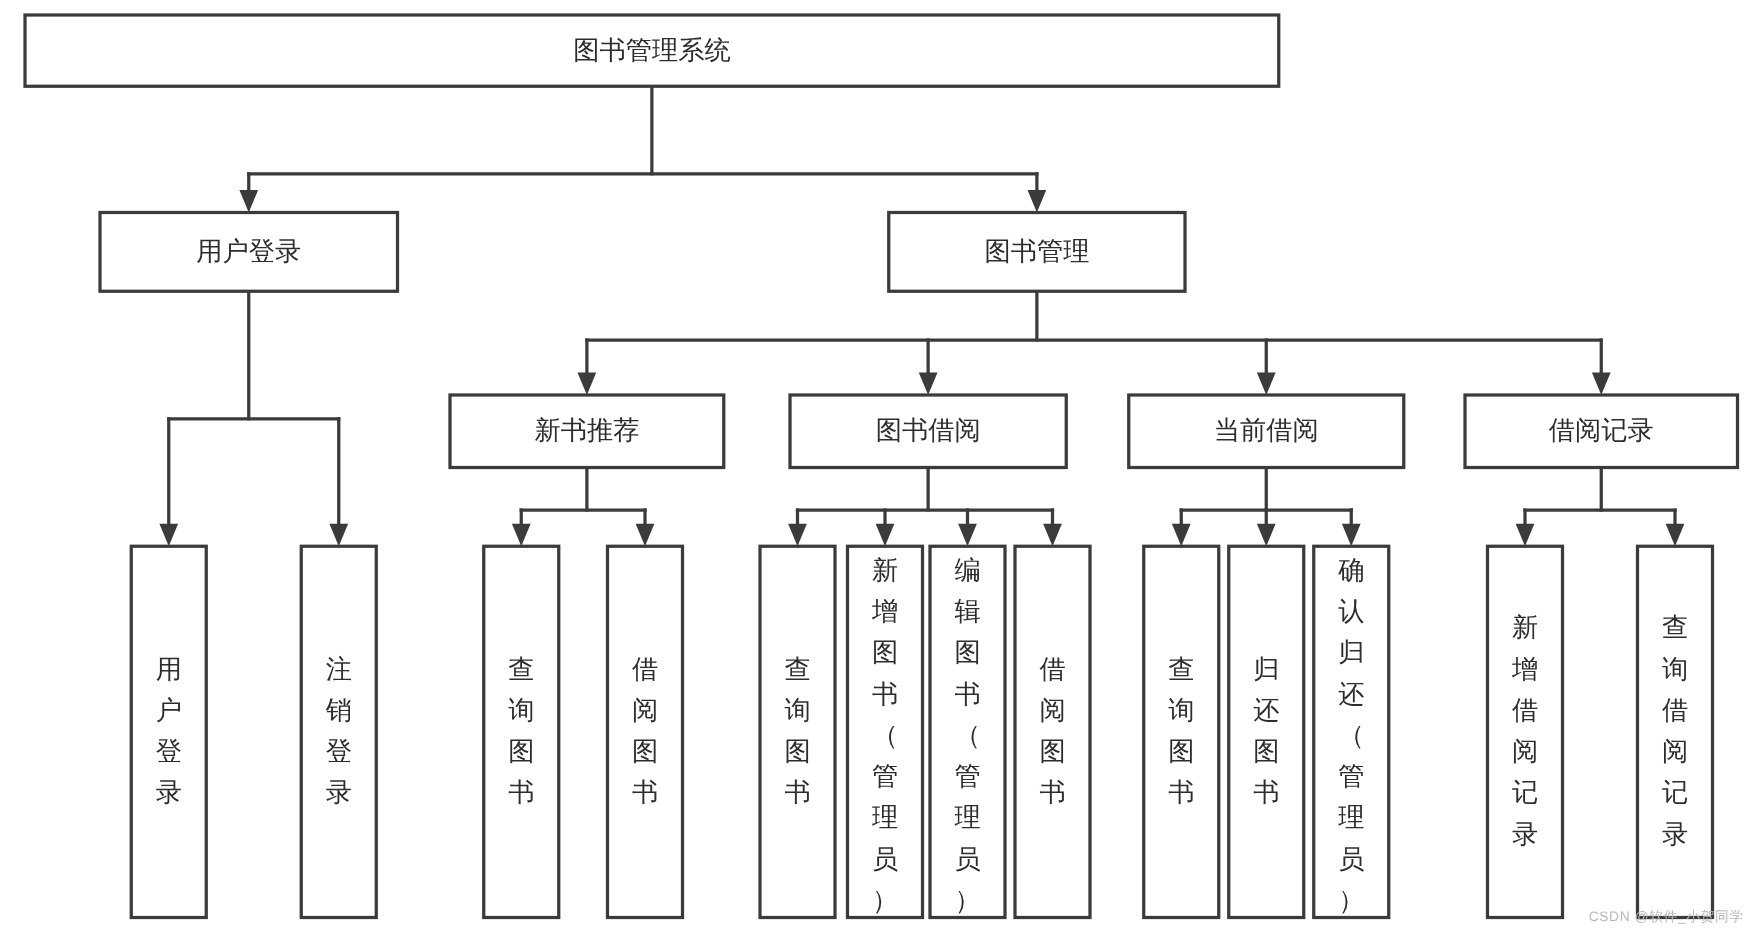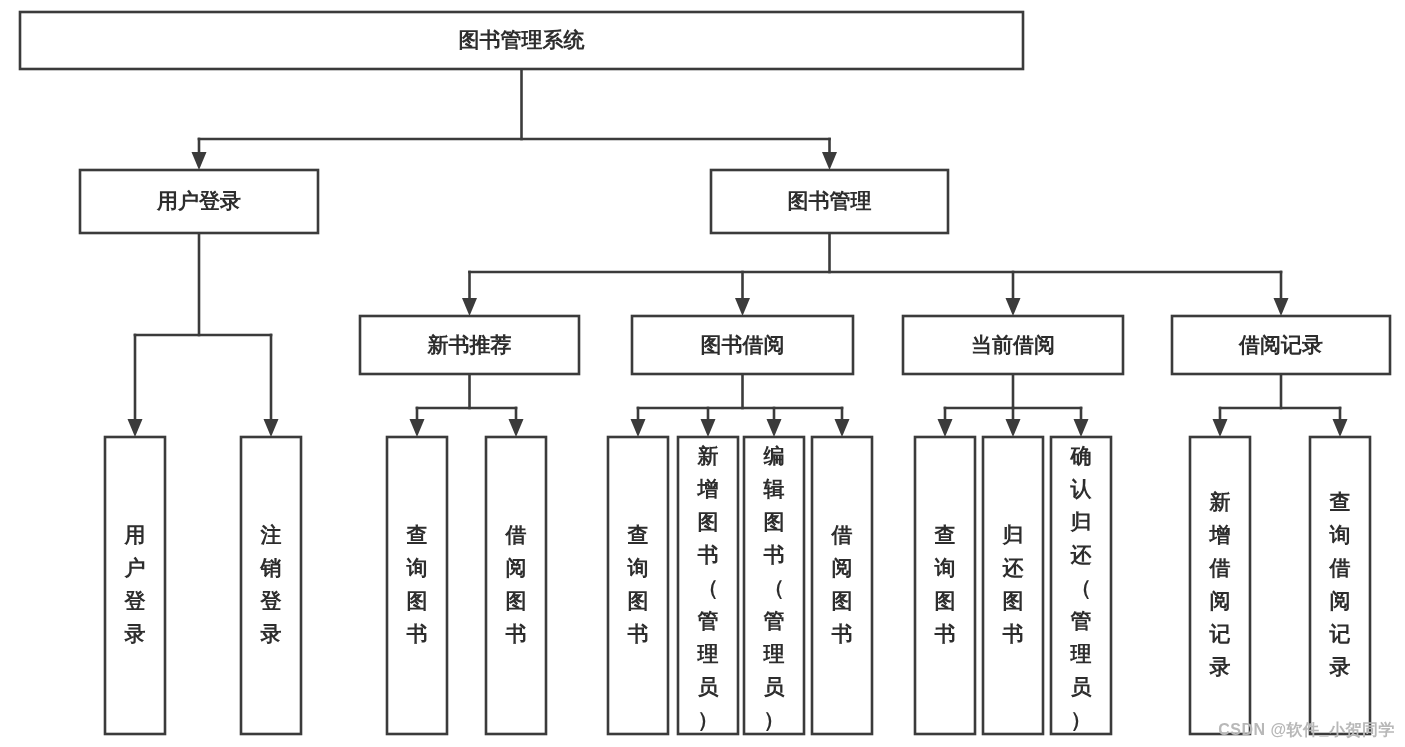--- a/index.html
+++ b/index.html
@@ -11,21 +11,20 @@
     width: 1405px;
     height: 747px;
     font-family: "Liberation Sans", "DejaVu Sans", sans-serif;
     overflow: hidden;
     position: relative;
   }
   #diagram-root {
     position: relative;
     width: 1405px;
     height: 747px;
-    font-weight: bold;
   }
   svg.diagram-canvas {
     position: absolute;
     top: 0;
     left: 0;
     width: 1405px;
     height: 747px;
   }
   .node-box {
     fill: #ffffff;
@@ -56,21 +55,21 @@
     font-size: 21px;
     text-anchor: middle;
     dominant-baseline: middle;
     white-space: pre;
   }
   .watermark {
     position: absolute;
     right: 10px;
     bottom: 6px;
     font-family: "Liberation Sans", "DejaVu Sans", sans-serif;
-    font-size: 16px;
+    font-size: 11px;
     color: #b8b8b8;
     letter-spacing: 0.5px;
     user-select: none;
     pointer-events: none;
   }
 </style>
 </head>
 <body>
 
 <div id="diagram-root">

